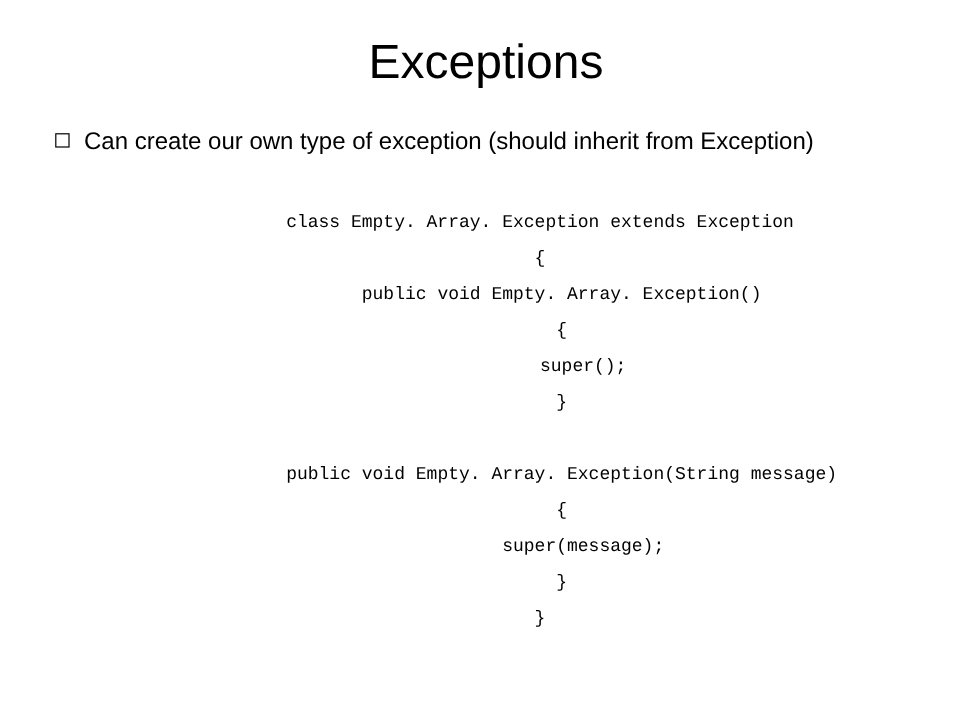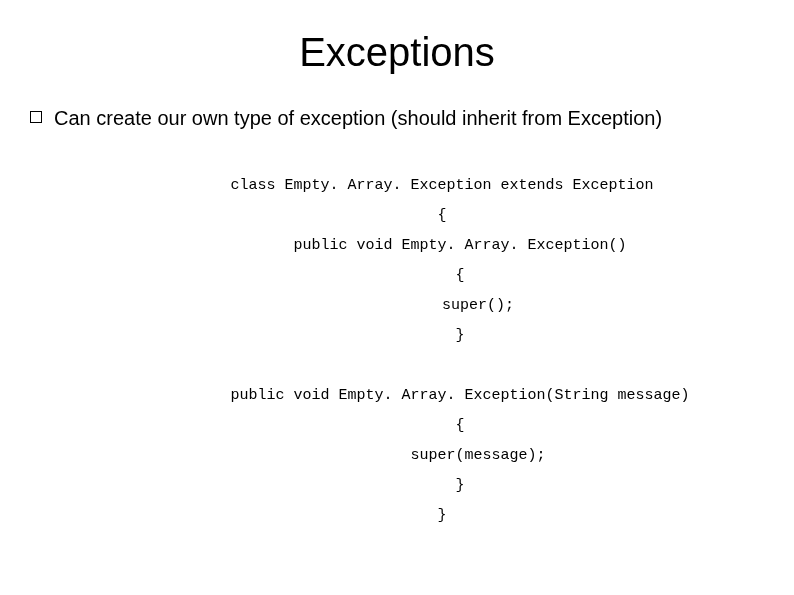--- a/index.html
+++ b/index.html
@@ -7,21 +7,21 @@
     width: 794px;
     height: 595px;
     background: #ffffff;
     font-family: Arial, Helvetica, sans-serif;
     color: #000000;
     overflow: hidden;
   }
   .slide {
     width: 100%;
     height: 100%;
-    padding: 30px 20px 20px 20px;
+    padding: 30px 20px 20px 36px;
   }
   .title {
     text-align: center;
     font-size: 40px;
     font-weight: normal;
     margin-bottom: 30px;
   }
   .bullet-row {
     display: flex;
     align-items: flex-start;

